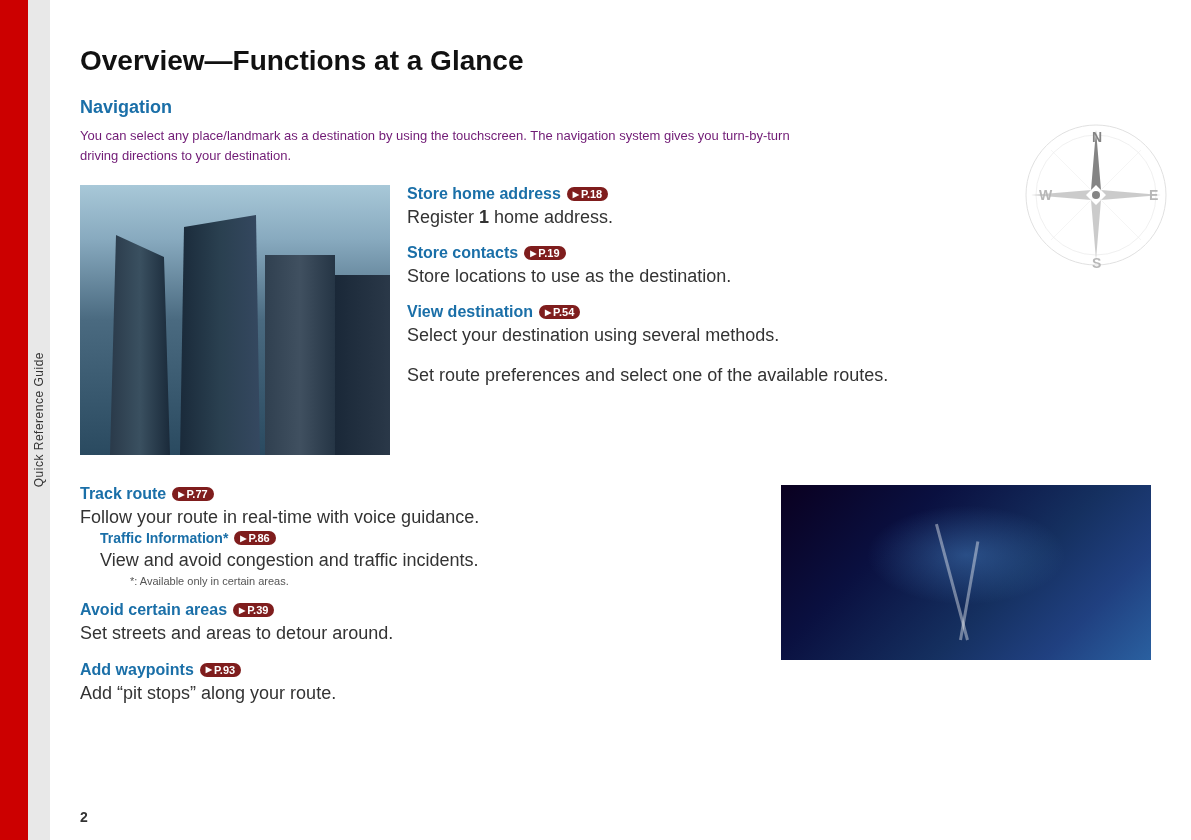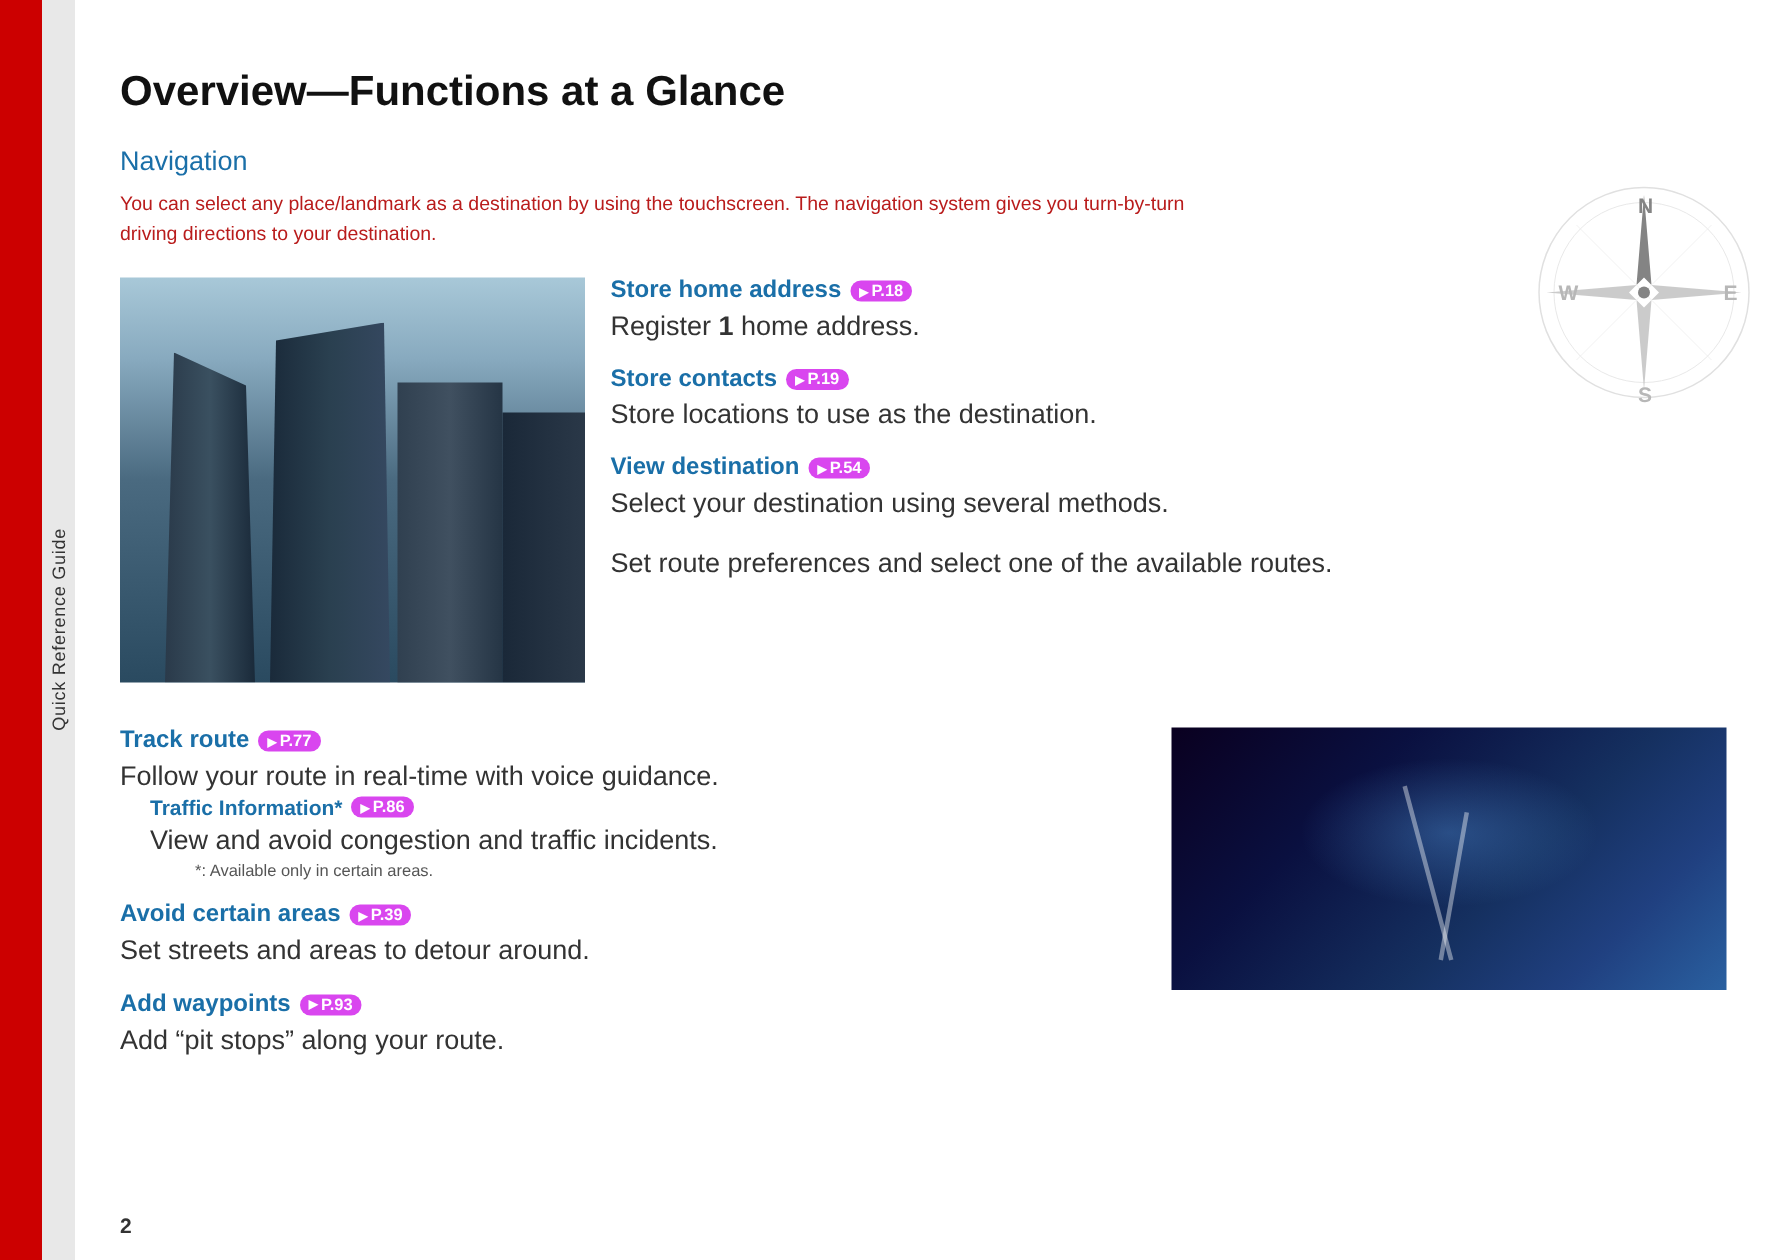--- a/index.html
+++ b/index.html
@@ -55,27 +55,27 @@
       font-weight: bold;
       color: #111;
       margin-bottom: 20px;
       border-bottom: none;
     }
 
     
     .section-heading {
       color: #1a6fa8;
       font-size: 18px;
-      font-weight: normal;
+      font-weight: bold;
       margin-bottom: 8px;
     }
 
     .intro-text {
       font-size: 13px;
-      color: #b91c1c;
+      color: #701a75;
       line-height: 1.5;
       max-width: 750px;
       margin-bottom: 20px;
     }
 
     
     .top-section {
       display: flex;
       gap: 17px;
       margin-bottom: 30px;
@@ -94,21 +94,21 @@
       color: #1a6fa8;
       font-size: 16px;
       font-weight: bold;
       display: flex;
       align-items: center;
       gap: 6px;
       margin-bottom: 2px;
     }
 
     .page-badge {
-      background: #d946ef;
+      background: #7f1d1d;
       color: #fff;
       border-radius: 10px;
       padding: 1px 6px;
       font-size: 11px;
       font-weight: bold;
       display: inline-flex;
       align-items: center;
     }
 
     .page-badge::before {

